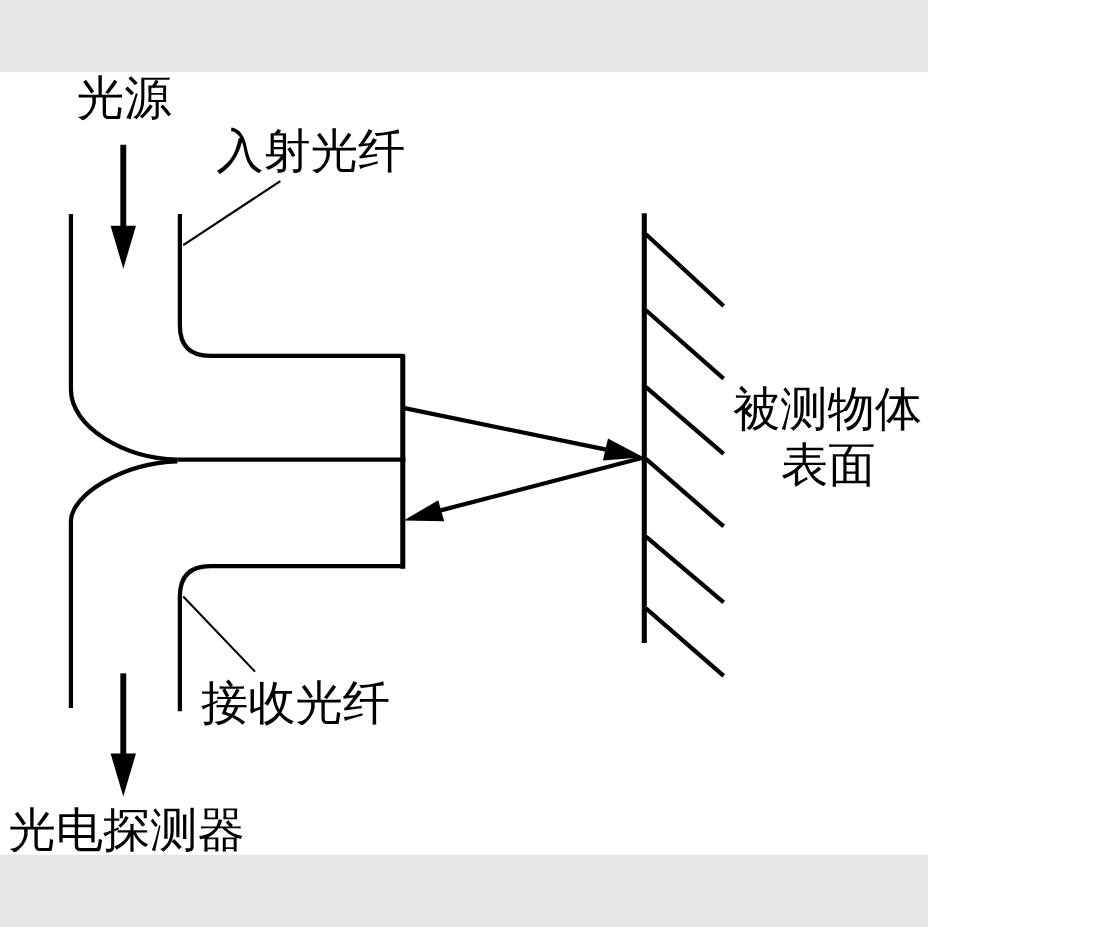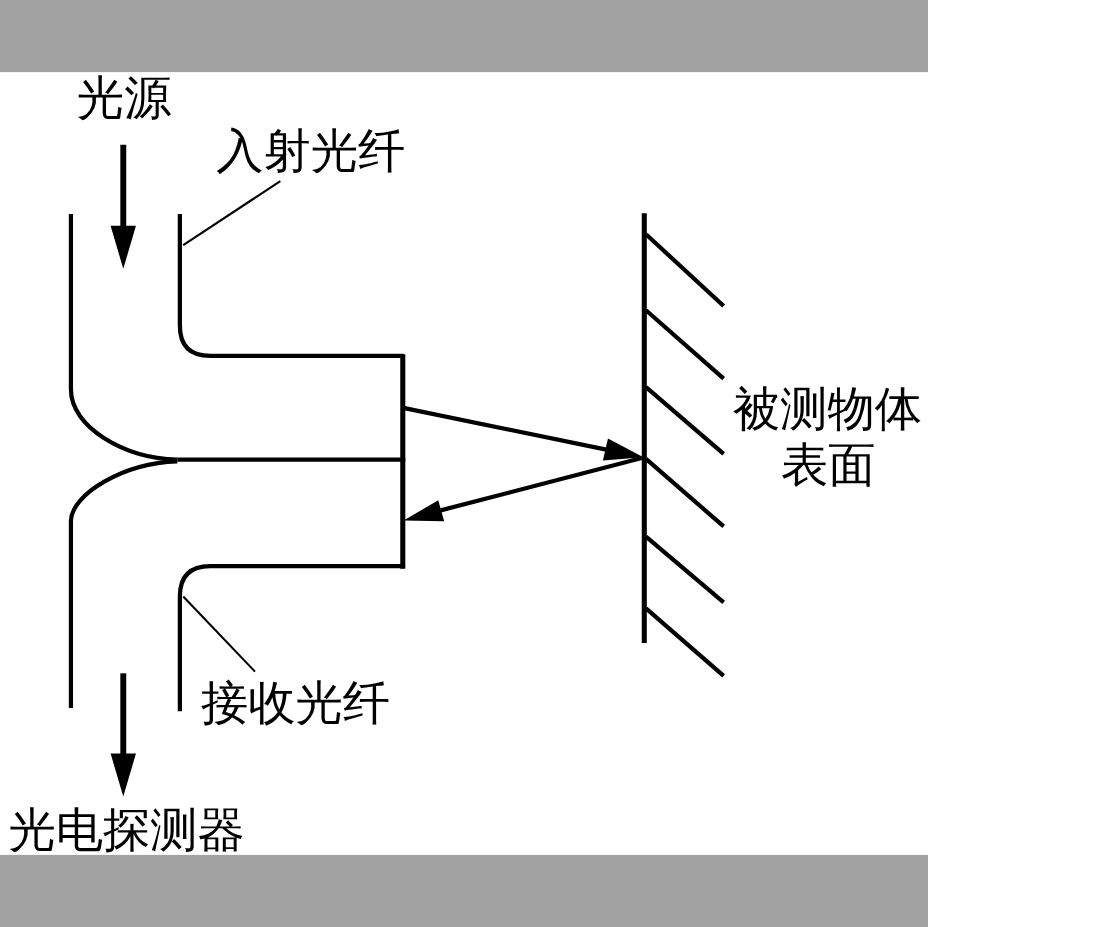--- a/index.html
+++ b/index.html
@@ -4,21 +4,21 @@
 <style>
   html, body {
     margin: 0;
     padding: 0;
     background: #ffffff;
   }
   .figure-wrap {
     position: relative;
     width: 928px;
     height: 927px;
-    background: #a3a3a3;
+    background: #e5e5e5;
     overflow: hidden;
     text-decoration: underline;
   }
   .figure-wrap svg {
     position: absolute;
     left: 0;
     top: 0;
     width: 100%;
     height: 100%;
   }

